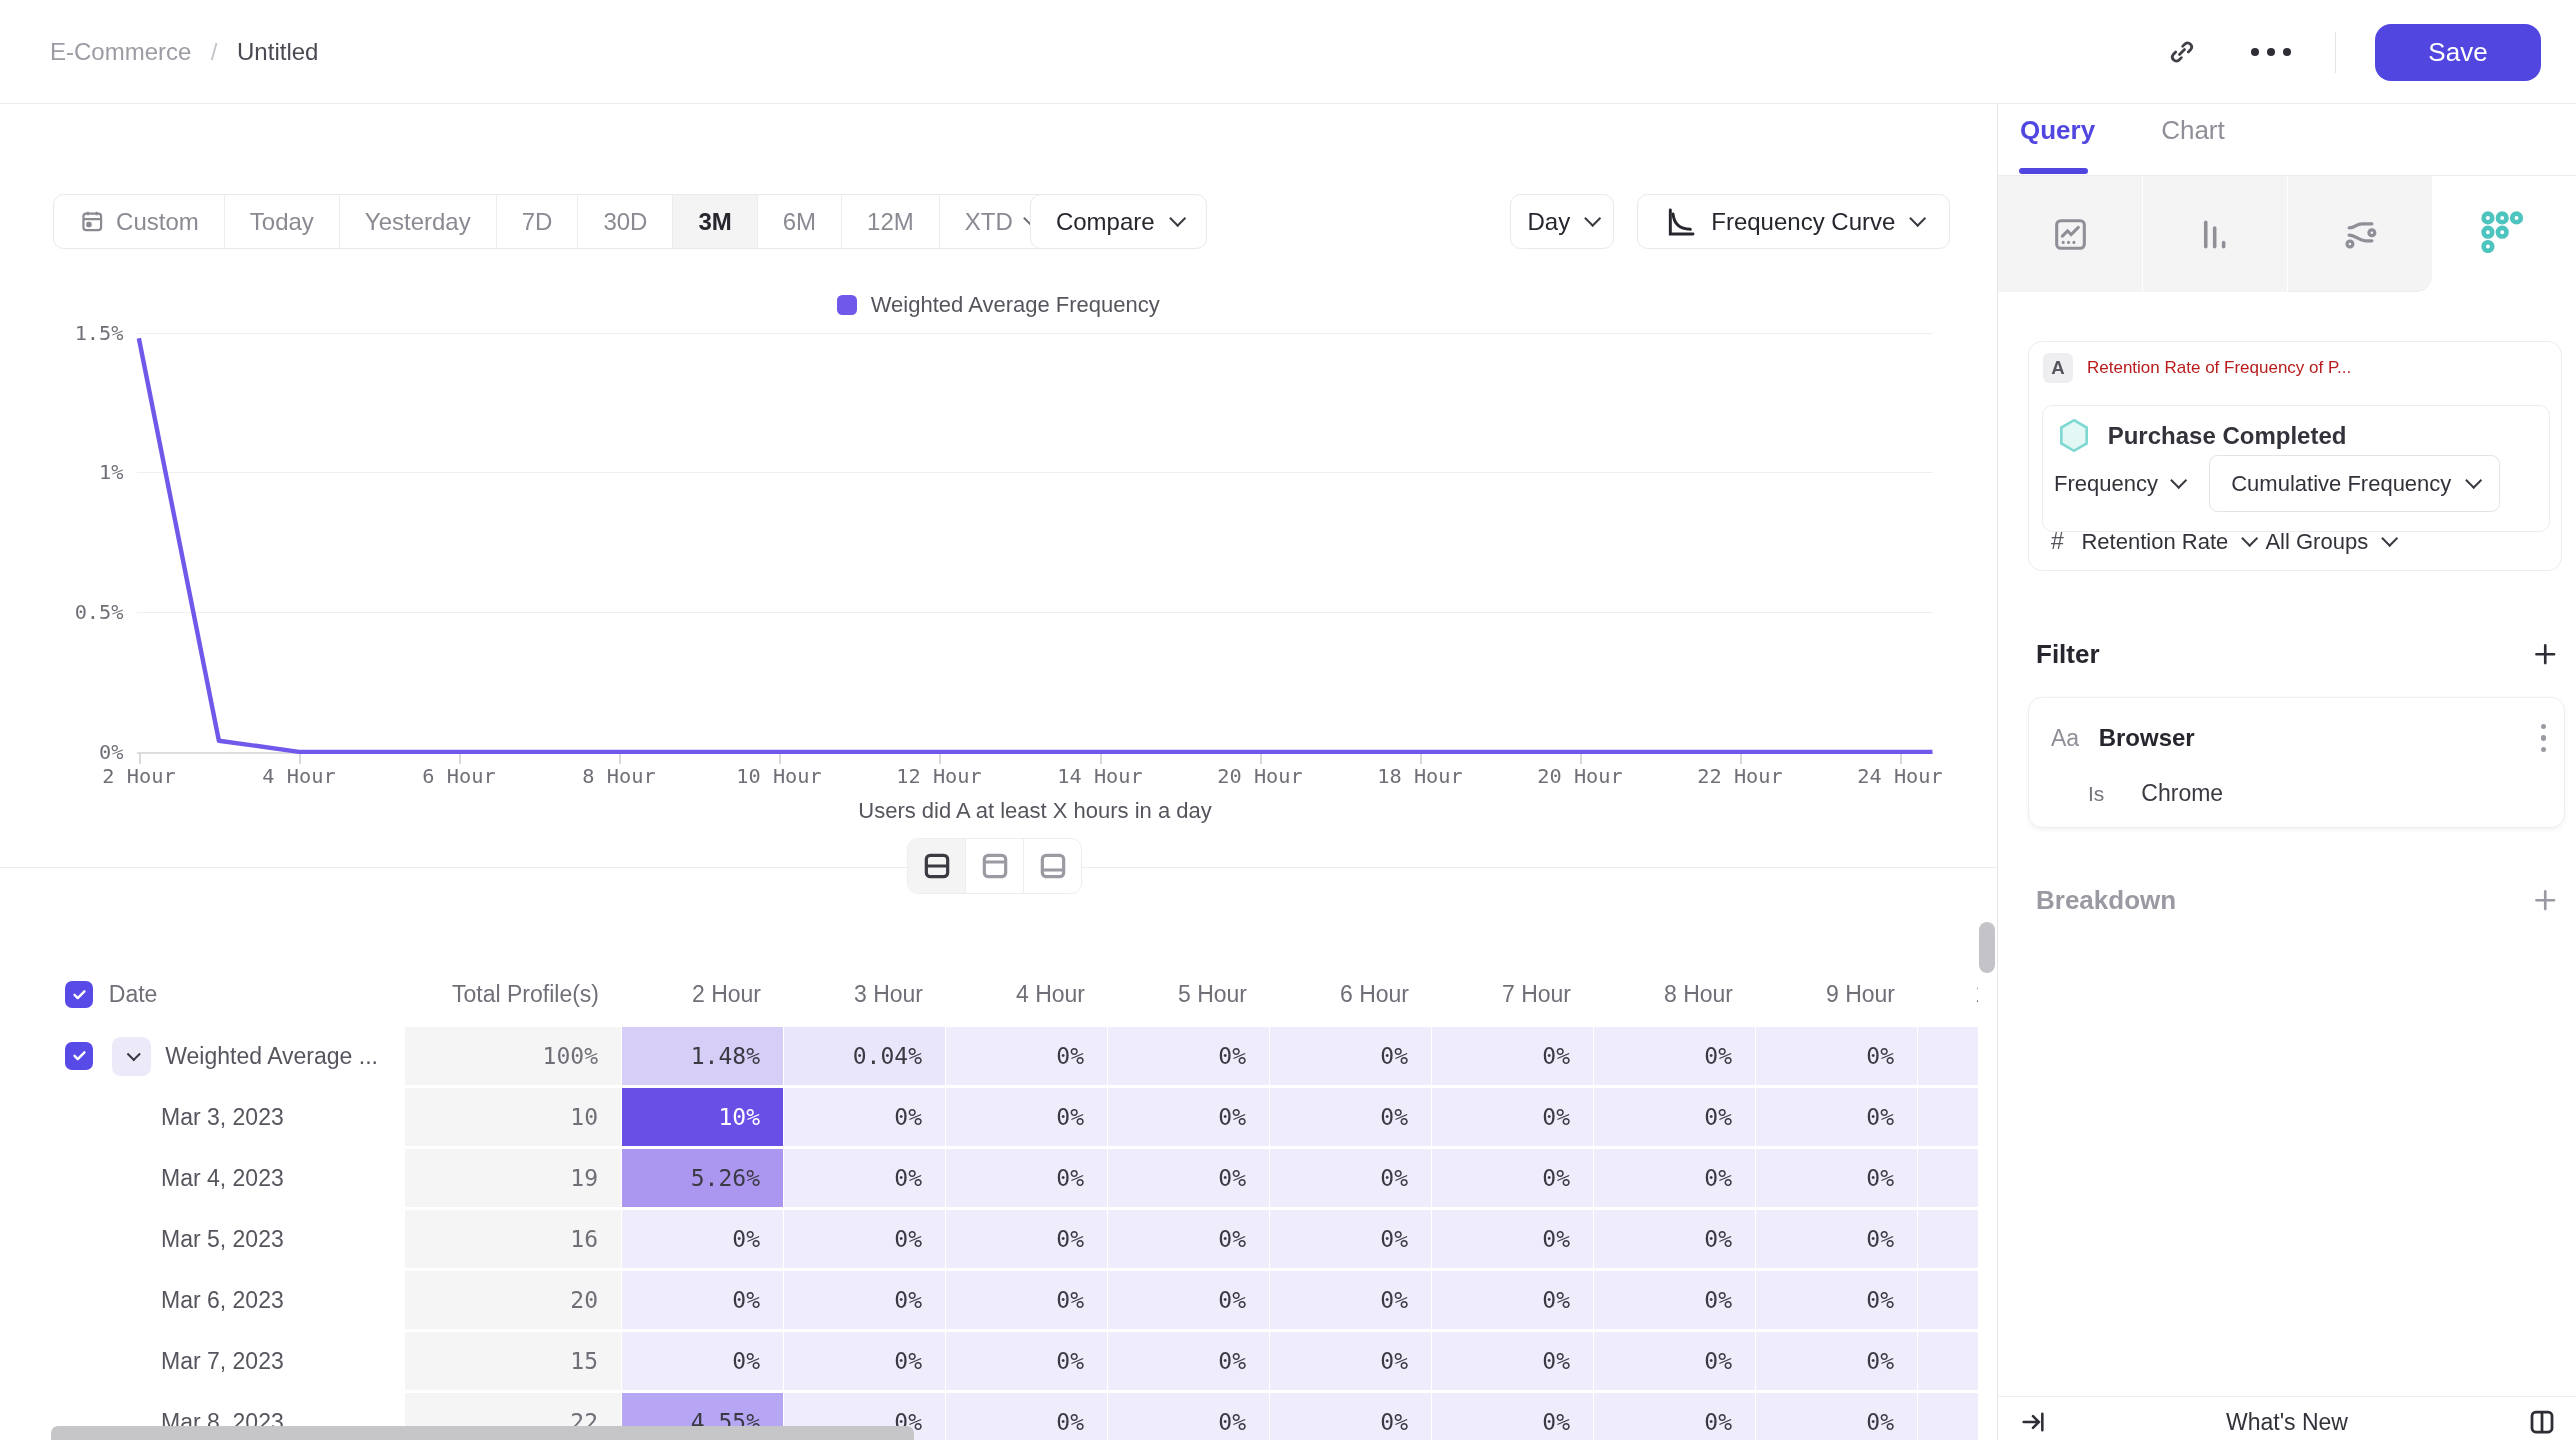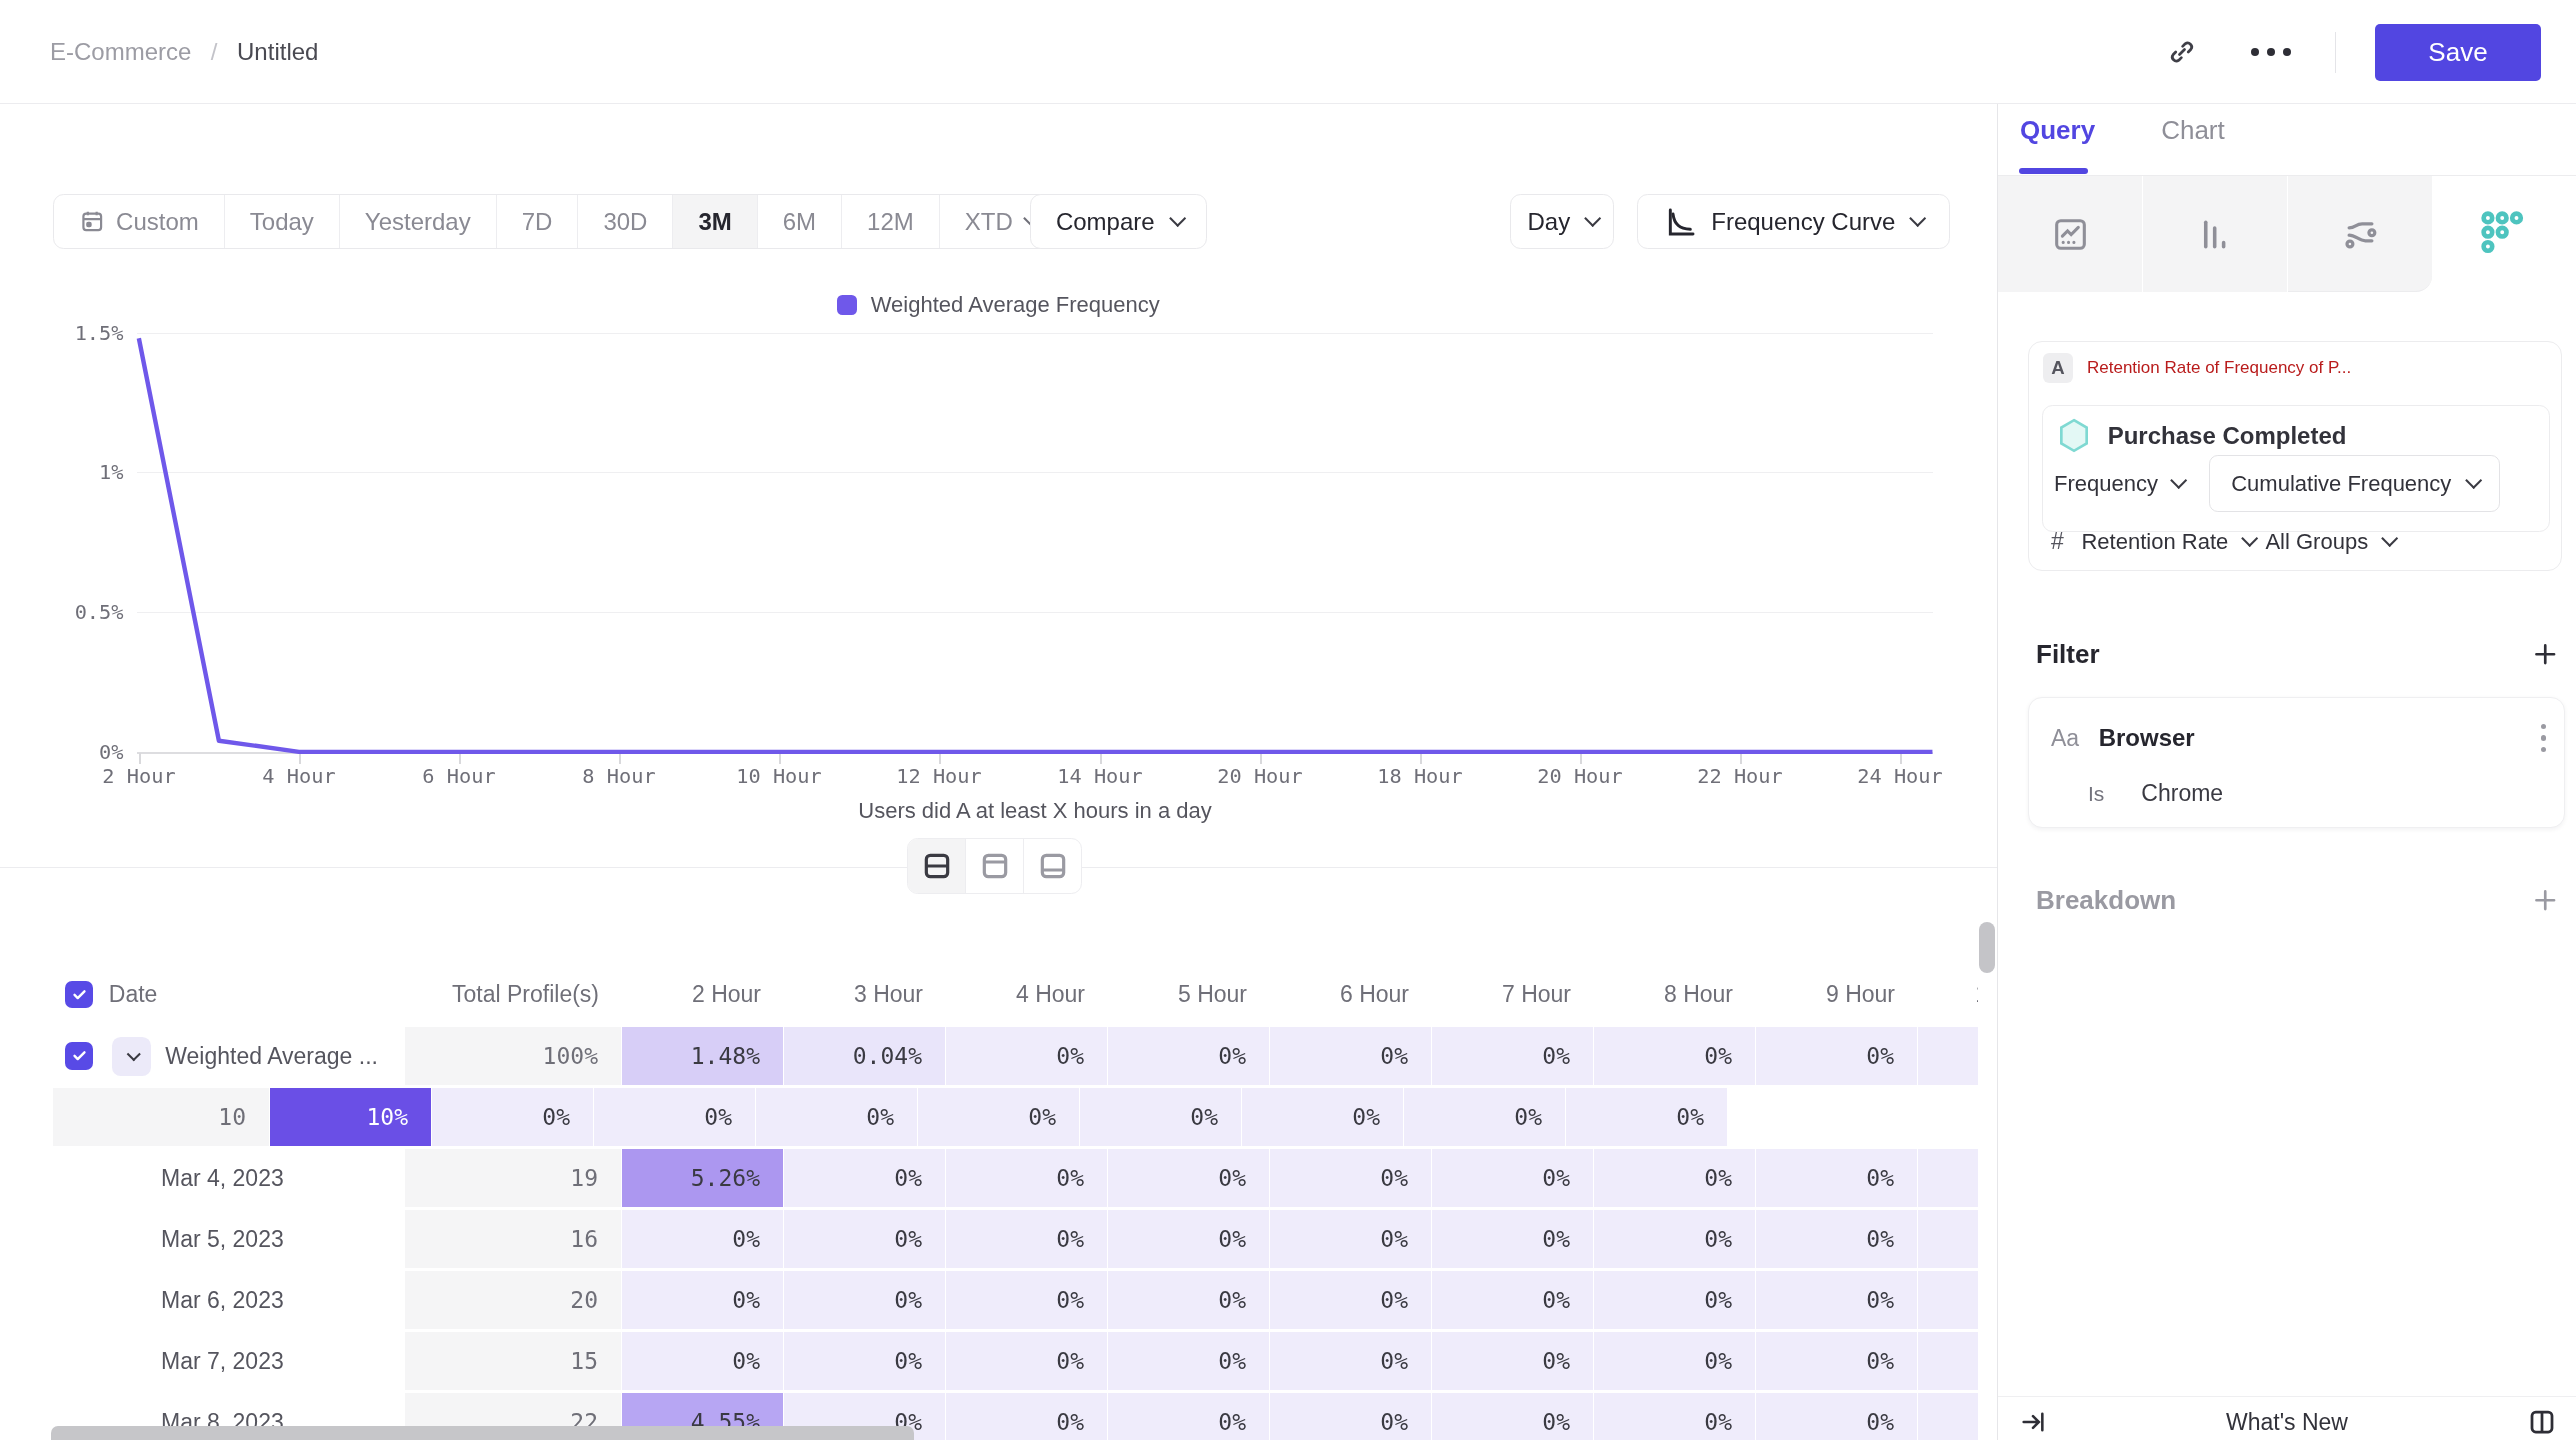--- a/index.html
+++ b/index.html
@@ -10,21 +10,21 @@
 
   
   #topbar { left:0; top:0; width:2576px; height:104px; background:#fff; border-bottom:0.9px solid #ececef; }
   #breadcrumb { left:50px; top:0; height:104px; display:flex; align-items:center; gap:19.5px; font-size:24px; }
   .crumb-root { color:#9c9ca4; }
   .crumb-sep  { color:#c3c3c9; }
   .crumb-cur  { color:#4a4a52; }
   #top-actions { right:35px; top:0; height:104px; display:flex; align-items:center; gap:39px; }
   .icon-btn { width:50px; height:50px; display:flex; align-items:center; justify-content:center; border-radius:8.8px; cursor:pointer; }
   .vdiv { width:0.9px; height:41px; background:#e4e4e8; }
-  #save-btn { width:166px; height:57px; border-radius:5px; background:#5246e1; color:#fff;
+  #save-btn { width:166px; height:57px; border-radius:16px; background:#5246e1; color:#fff;
     font-size:26px; display:flex; align-items:center; justify-content:center; }
   .dots3 { display:flex; gap:8px; }
   .dots3 i { width:8px; height:8px; border-radius:50%; background:#2e2e36; }
 
   
   #range-group { left:53px; top:194px; height:55px; display:flex; border:0.9px solid #e9e9ec; border-radius:10.6px; overflow:hidden; background:#fff; }
   .seg { display:flex; align-items:center; justify-content:center; gap:10.6px; padding:0 25px; font-size:24px;
     color:#8a8a93; border-right:0.9px solid #ededf0; white-space:nowrap; }
   .seg:last-child { border-right:none; }
   .seg.active { background:#f4f4f5; color:#26262e; font-weight:bold; }
@@ -287,20 +287,23 @@
         <div class="tcell" style="width: 162px; background: rgb(233, 229, 250);">0.04%</div>
         <div class="tcell" style="width: 162px; background: rgb(239, 236, 251);">0%</div>
         <div class="tcell" style="width: 162px; background: rgb(239, 236, 251);">0%</div>
         <div class="tcell" style="width: 162px; background: rgb(239, 236, 251);">0%</div>
         <div class="tcell" style="width: 162px; background: rgb(239, 236, 251);">0%</div>
         <div class="tcell" style="width: 162px; background: rgb(239, 236, 251);">0%</div>
         <div class="tcell" style="width: 162px; background: rgb(239, 236, 251);">0%</div>
         <div class="tcell" style="width: 162px; background: rgb(239, 236, 251);">0%</div>
       </div>
       <div class="trow">
+        <div class="tcell first" style="width: 352px;">
+          <span style="margin-left: 108px;">Mar 3, 2023</span>
+        </div>
         <div class="tcell" style="width: 217px; background: rgb(245, 245, 246); color: rgb(111, 111, 120);">10</div>
         <div class="tcell" style="width: 162px; background: rgb(106, 79, 230); color: rgb(255, 255, 255);">10%</div>
         <div class="tcell" style="width: 162px; background: rgb(239, 236, 251);">0%</div>
         <div class="tcell" style="width: 162px; background: rgb(239, 236, 251);">0%</div>
         <div class="tcell" style="width: 162px; background: rgb(239, 236, 251);">0%</div>
         <div class="tcell" style="width: 162px; background: rgb(239, 236, 251);">0%</div>
         <div class="tcell" style="width: 162px; background: rgb(239, 236, 251);">0%</div>
         <div class="tcell" style="width: 162px; background: rgb(239, 236, 251);">0%</div>
         <div class="tcell" style="width: 162px; background: rgb(239, 236, 251);">0%</div>
         <div class="tcell" style="width: 162px; background: rgb(239, 236, 251);">0%</div>

